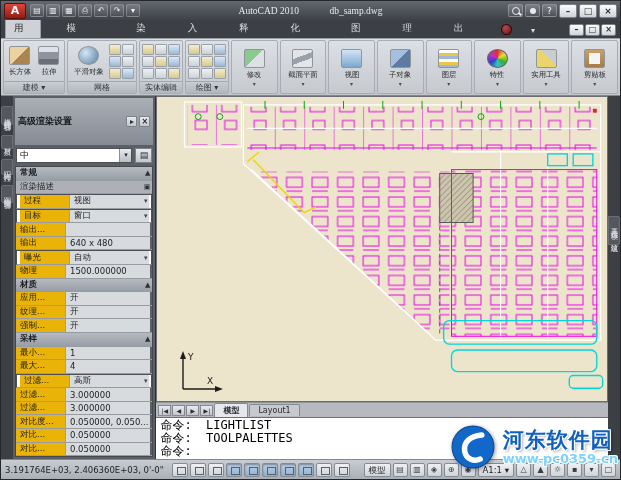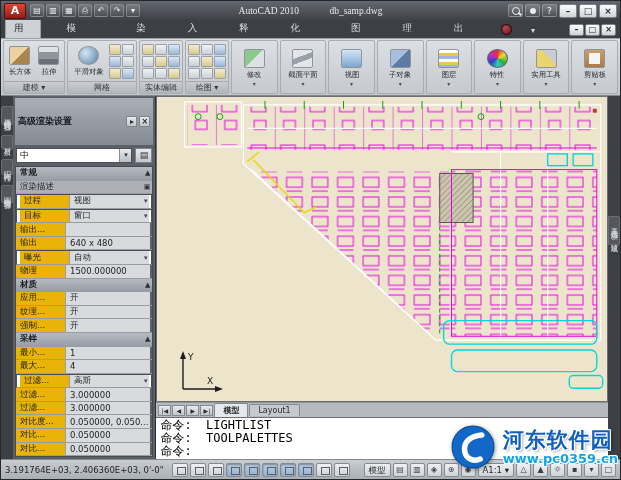--- a/index.html
+++ b/index.html
@@ -112,21 +112,21 @@
   .stoggle.on { background:linear-gradient(#bcd0e6,#93b1d0); box-shadow:inset 0 1px 2px rgba(0,0,0,.35); }
   .sb-right { margin-left:auto; display:flex; align-items:center; gap:2px; }
   .sb-btn { height:14px; padding:0 4px; border:1px solid #868b92; border-radius:2px; background:linear-gradient(#eef0f3,#cfd3d8); line-height:12px; white-space:nowrap; }
   .sicon { width:15px; height:14px; border:1px solid #868b92; border-radius:2px; background:linear-gradient(#eef0f3,#cfd3d8); font-size:8px; line-height:12px; text-align:center; color:#3a3f46; }
 
   
   .watermark { position:absolute; right:2px; bottom:10px; display:flex; align-items:center; gap:8px; z-index:50; }
   .wm-logo { width:44px; height:44px; flex:0 0 44px; filter:drop-shadow(1px 1px 2px rgba(0,0,0,.4)); }
   .wm-title { font-size:21px; font-weight:bold; color:#1060c0; line-height:22px; letter-spacing:1px;
     text-shadow:-1px -1px 0 #fff,1px -1px 0 #fff,-1px 1px 0 #fff,1px 1px 0 #fff,2px 2px 3px rgba(0,0,0,.35); }
-  .wm-url { font-size:13px; font-weight:bold; color:#0ea5e9;
+  .wm-url { font-size:13px; font-weight:bold; color:#7dd3fc;
     text-shadow:-1px -1px 0 #fff,1px -1px 0 #fff,-1px 1px 0 #fff,1px 1px 0 #fff; }
 </style>
 </head>
 <body>
 
 <div class="window">
 
   <div class="titlebar">
     <div class="appbtn">A</div>
     <div class="qat">

